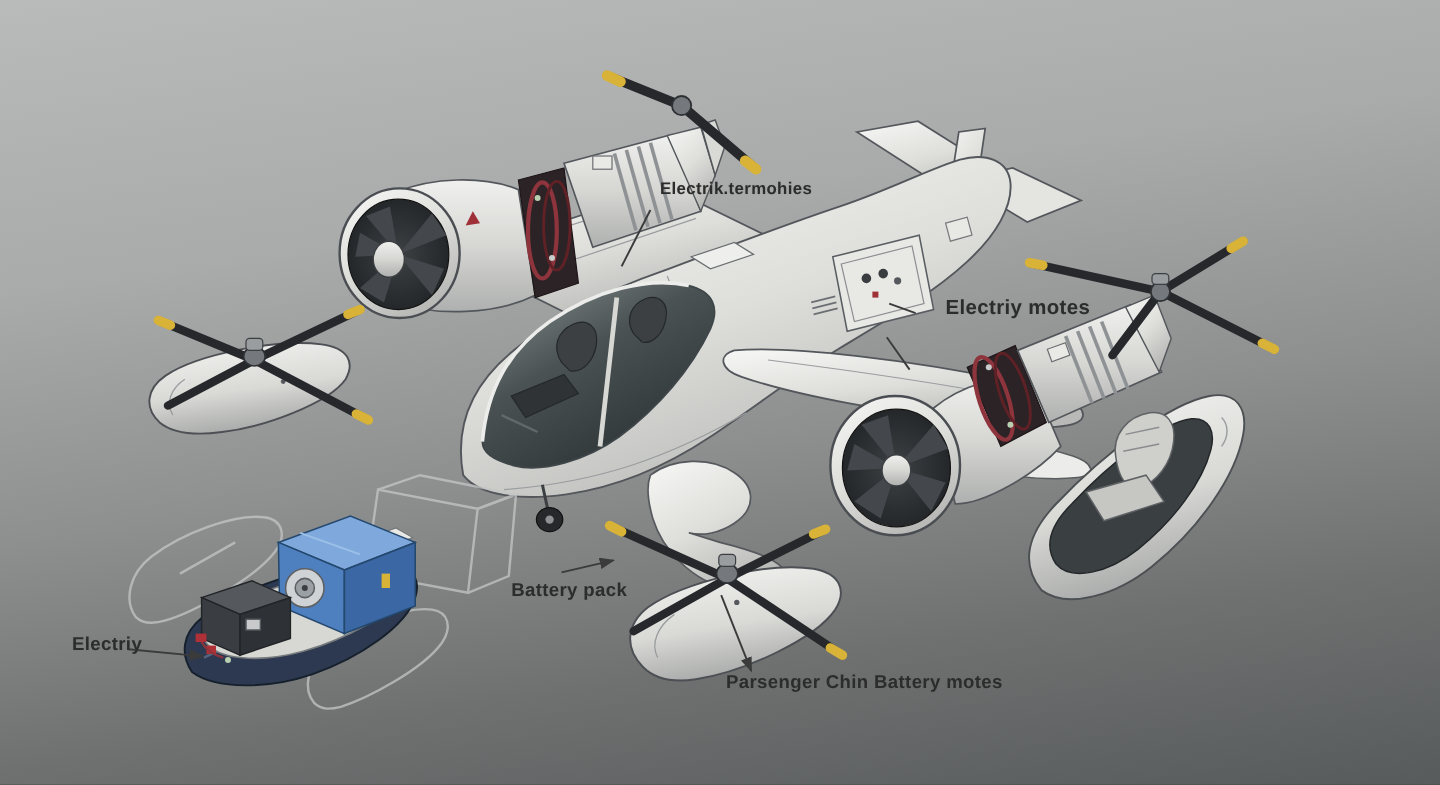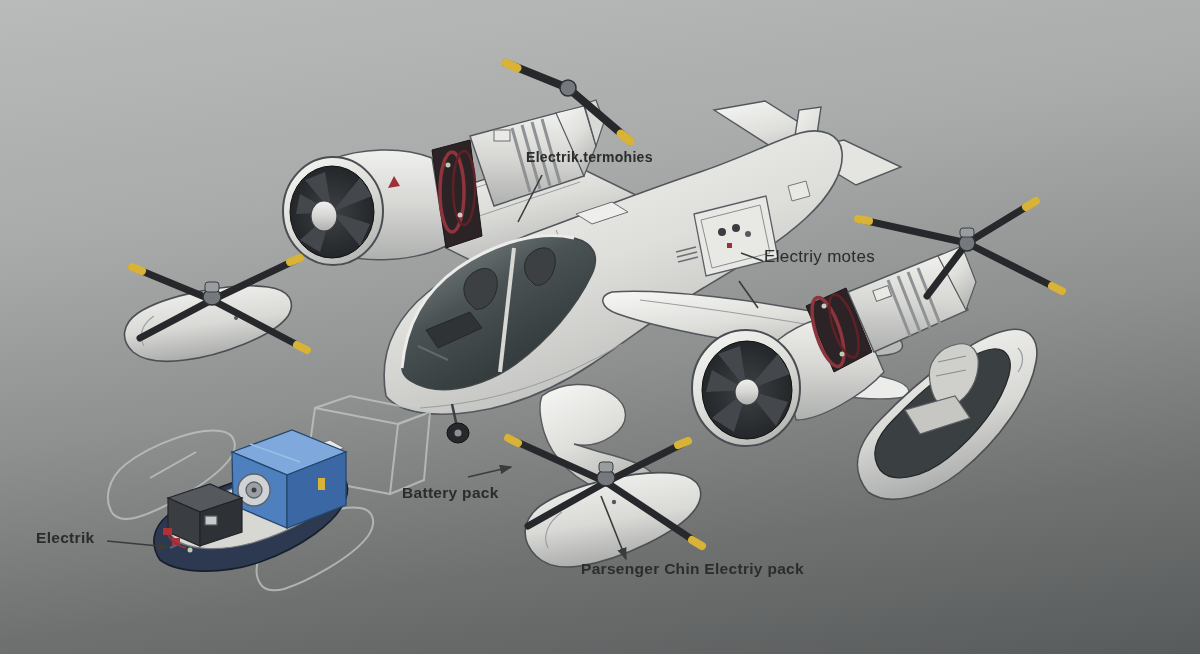--- a/index.html
+++ b/index.html
@@ -3,24 +3,24 @@
 <meta charset="utf-8">
 <style>
   html,body{margin:0;padding:0;background:#444;}
   #stage{
     position:relative;width:1200px;height:654px;overflow:hidden;
     background:linear-gradient(172deg,#b8bbba 0%,#a8abaa 30%,#8d908f 55%,#6e7170 78%,#585b5b 100%);
     font-family:"Liberation Sans",sans-serif;
   }
   #stage svg{position:absolute;left:0;top:0;}
   .lbl{position:absolute;color:#2c2c2c;white-space:nowrap;letter-spacing:.3px;
-       text-shadow:0 0 1px rgba(120,120,120,.25);}
+       text-shadow:0 0 1px rgba(120,120,120,.25);margin-left:24px;}
   .lbl-sm{font-size:14px;font-weight:600;}
   .lbl-md{font-size:15.5px;font-weight:700;}
-  .lbl-lg{font-size:17px;font-weight:400;}
+  .lbl-lg{font-size:17px;font-weight:700;}
 </style>
 </head>
 <body>
 
 <div id="stage">
 <svg width="1200" height="654" viewBox="0 0 1200 654">
   <defs>
     <linearGradient id="bodyGrad" x1="0" y1="0" x2="0.55" y2="1">
       <stop offset="0" stop-color="#f7f7f5"></stop>
           <stop offset="0.55" stop-color="#dededb"></stop>
@@ -299,15 +299,15 @@
     <path d="M739,281 L758,308"></path>
     <path d="M468,477 L511,467" marker-end="url(#arrow)"></path>
     <path d="M601,496 L626,559" marker-end="url(#arrow)"></path>
     <path d="M107,541 L169,547" marker-end="url(#arrow)"></path>
   </g>
 </svg>
 
   <div class="lbl lbl-sm" style="left:526px;top:149px;">Electrik.termohies</div>
   <div class="lbl lbl-lg" style="left:764px;top:247px;">Electriy motes</div>
   <div class="lbl lbl-md" style="left:402px;top:484px;">Battery pack</div>
-  <div class="lbl lbl-md" style="left:581px;top:560px;">Parsenger Chin Electriy pack</div>
-  <div class="lbl lbl-md" style="left:36px;top:529px;">Electrik</div>
+  <div class="lbl lbl-md" style="left:581px;top:560px;">Parsenger Chin Battery motes</div>
+  <div class="lbl lbl-md" style="left:36px;top:529px;">Electriy</div>
 </div>
 
 </body></html>

